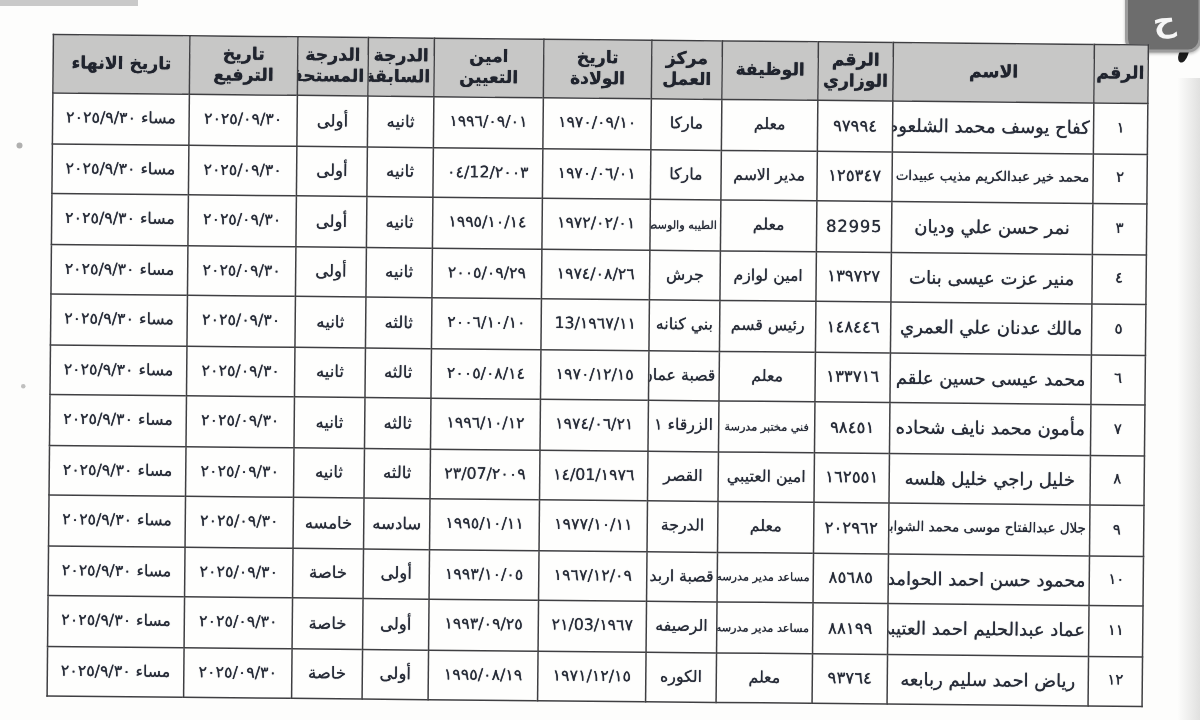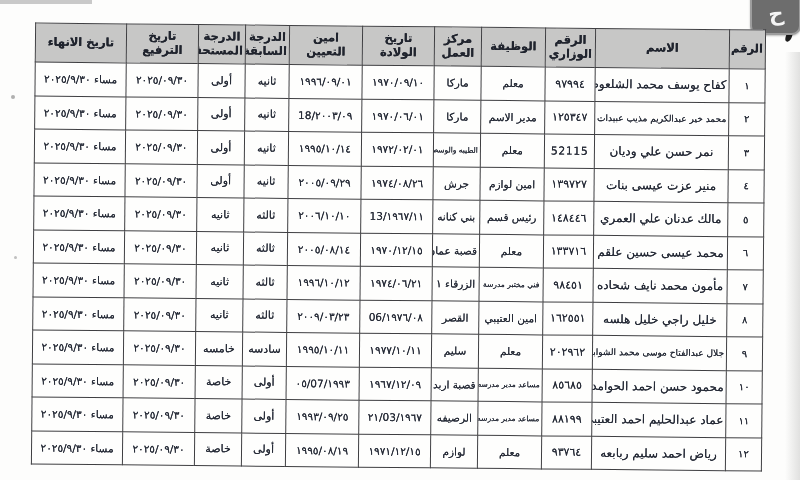--- a/index.html
+++ b/index.html
@@ -118,30 +118,30 @@
           <td class="col-promotion_date">٢٠٢٥/٠٩/٣٠</td>
           <td class="col-end_date">مساء ٢٠٢٥/٩/٣٠</td>
         </tr>
         <tr>
           <td class="col-num">٢</td>
           <td class="col-name shrink">محمد خير عبدالكريم مذيب عبيدات</td>
           <td class="col-ministry_no">١٢٥٣٤٧</td>
           <td class="col-job">مدير الاسم</td>
           <td class="col-work_center">ماركا</td>
           <td class="col-birth_date">١٩٧٠/٠٦/٠١</td>
-          <td class="col-appointment_date">٢٠٠٣/٠٩/18</td>
+          <td class="col-appointment_date">٢٠٠٣/12/٠٤</td>
           <td class="col-prev_grade">ثانيه</td>
           <td class="col-entitled_grade">أولى</td>
           <td class="col-promotion_date">٢٠٢٥/٠٩/٣٠</td>
           <td class="col-end_date">مساء ٢٠٢٥/٩/٣٠</td>
         </tr>
         <tr>
           <td class="col-num">٣</td>
           <td class="col-name">نمر حسن علي وديان</td>
-          <td class="col-ministry_no">52115</td>
+          <td class="col-ministry_no">82995</td>
           <td class="col-job">معلم</td>
           <td class="col-work_center tiny">الطيبه والوسطيه</td>
           <td class="col-birth_date">١٩٧٢/٠٢/٠١</td>
           <td class="col-appointment_date">١٩٩٥/١٠/١٤</td>
           <td class="col-prev_grade">ثانيه</td>
           <td class="col-entitled_grade">أولى</td>
           <td class="col-promotion_date">٢٠٢٥/٠٩/٣٠</td>
           <td class="col-end_date">مساء ٢٠٢٥/٩/٣٠</td>
         </tr>
         <tr>
@@ -195,48 +195,48 @@
           <td class="col-entitled_grade">ثانيه</td>
           <td class="col-promotion_date">٢٠٢٥/٠٩/٣٠</td>
           <td class="col-end_date">مساء ٢٠٢٥/٩/٣٠</td>
         </tr>
         <tr>
           <td class="col-num">٨</td>
           <td class="col-name">خليل راجي خليل هلسه</td>
           <td class="col-ministry_no">١٦٢٥٥١</td>
           <td class="col-job">امين العتيبي</td>
           <td class="col-work_center">القصر</td>
-          <td class="col-birth_date">١٩٧٦/٠٨/06</td>
-          <td class="col-appointment_date">٢٠٠٩/٠٣/٢٣</td>
+          <td class="col-birth_date">١٩٧٦/01/١٤</td>
+          <td class="col-appointment_date">٢٠٠٩/07/٢٣</td>
           <td class="col-prev_grade">ثالثه</td>
           <td class="col-entitled_grade">ثانيه</td>
           <td class="col-promotion_date">٢٠٢٥/٠٩/٣٠</td>
           <td class="col-end_date">مساء ٢٠٢٥/٩/٣٠</td>
         </tr>
         <tr>
           <td class="col-num">٩</td>
           <td class="col-name shrink">جلال عبدالفتاح موسى محمد الشوابكه</td>
           <td class="col-ministry_no">٢٠٢٩٦٢</td>
           <td class="col-job">معلم</td>
-          <td class="col-work_center">سليم</td>
+          <td class="col-work_center">الدرجة</td>
           <td class="col-birth_date">١٩٧٧/١٠/١١</td>
           <td class="col-appointment_date">١٩٩٥/١٠/١١</td>
           <td class="col-prev_grade">سادسه</td>
           <td class="col-entitled_grade">خامسه</td>
           <td class="col-promotion_date">٢٠٢٥/٠٩/٣٠</td>
           <td class="col-end_date">مساء ٢٠٢٥/٩/٣٠</td>
         </tr>
         <tr>
           <td class="col-num">١٠</td>
           <td class="col-name">محمود حسن احمد الحوامده</td>
           <td class="col-ministry_no">٨٥٦٨٥</td>
           <td class="col-job tiny">مساعد مدير مدرسه</td>
           <td class="col-work_center">قصبة اربد</td>
           <td class="col-birth_date">١٩٦٧/١٢/٠٩</td>
-          <td class="col-appointment_date">١٩٩٣/07/٠٥</td>
+          <td class="col-appointment_date">١٩٩٣/١٠/٠٥</td>
           <td class="col-prev_grade">أولى</td>
           <td class="col-entitled_grade">خاصة</td>
           <td class="col-promotion_date">٢٠٢٥/٠٩/٣٠</td>
           <td class="col-end_date">مساء ٢٠٢٥/٩/٣٠</td>
         </tr>
         <tr>
           <td class="col-num">١١</td>
           <td class="col-name">عماد عبدالحليم احمد العتيبي</td>
           <td class="col-ministry_no">٨٨١٩٩</td>
           <td class="col-job tiny">مساعد مدير مدرسه</td>
@@ -246,21 +246,21 @@
           <td class="col-prev_grade">أولى</td>
           <td class="col-entitled_grade">خاصة</td>
           <td class="col-promotion_date">٢٠٢٥/٠٩/٣٠</td>
           <td class="col-end_date">مساء ٢٠٢٥/٩/٣٠</td>
         </tr>
         <tr>
           <td class="col-num">١٢</td>
           <td class="col-name">رياض احمد سليم ربابعه</td>
           <td class="col-ministry_no">٩٣٧٦٤</td>
           <td class="col-job">معلم</td>
-          <td class="col-work_center">لوازم</td>
+          <td class="col-work_center">الكوره</td>
           <td class="col-birth_date">١٩٧١/١٢/١٥</td>
           <td class="col-appointment_date">١٩٩٥/٠٨/١٩</td>
           <td class="col-prev_grade">أولى</td>
           <td class="col-entitled_grade">خاصة</td>
           <td class="col-promotion_date">٢٠٢٥/٠٩/٣٠</td>
           <td class="col-end_date">مساء ٢٠٢٥/٩/٣٠</td>
         </tr>
       </tbody>
   </table>
 </div>

